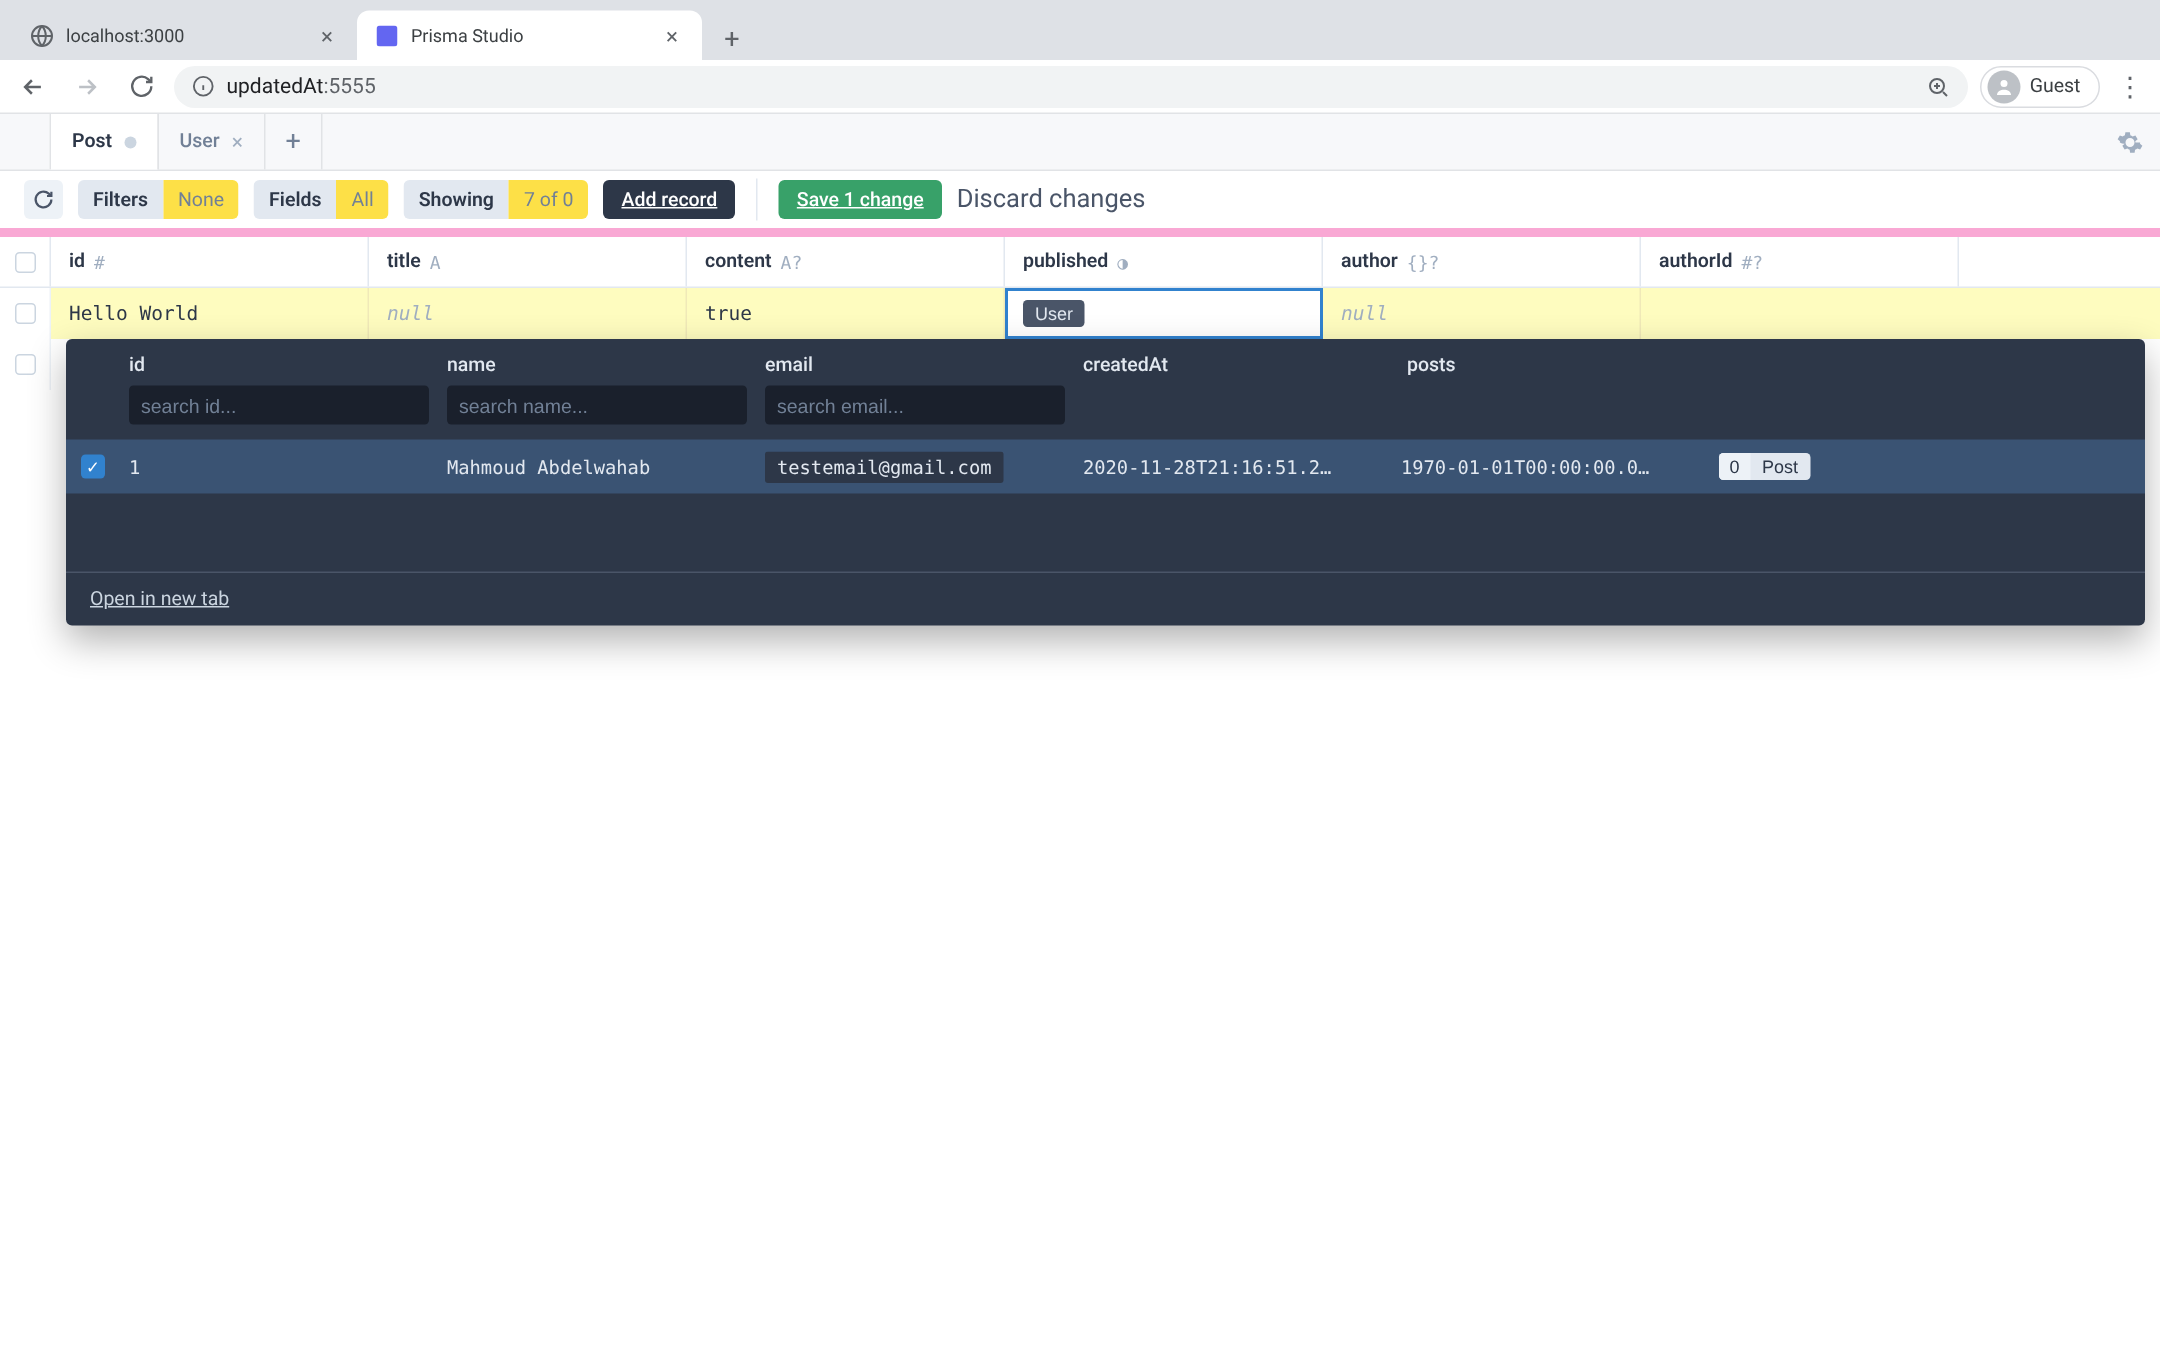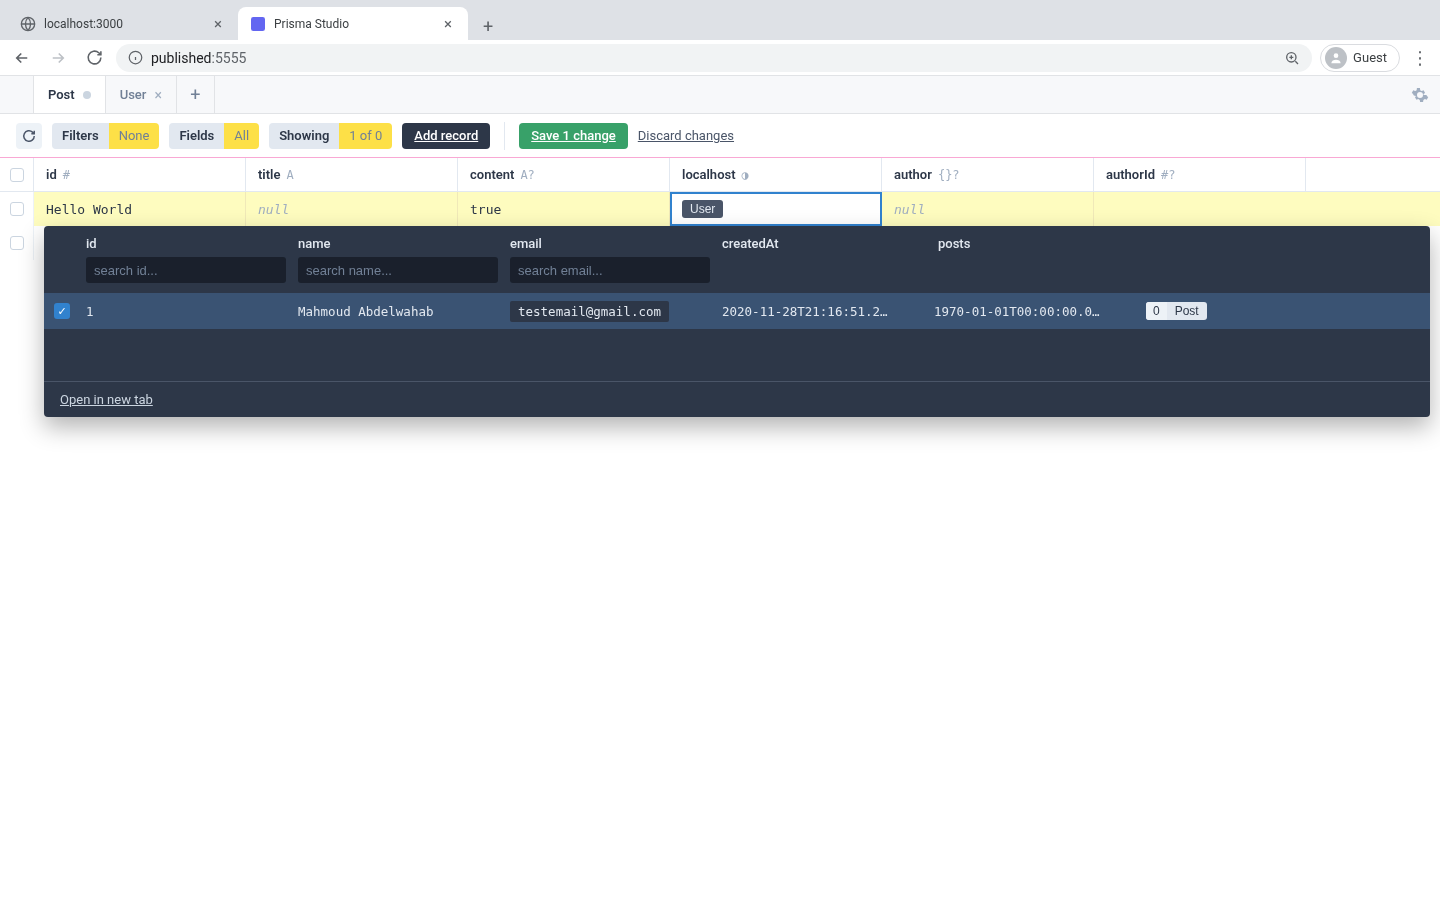--- a/index.html
+++ b/index.html
@@ -29,31 +29,31 @@
 .studio-tabs { height: 38px; background: #f7f8fa; border-bottom: 1px solid #e1e3e6; display: flex; align-items: stretch; padding-left: 34px; }
 .studio-tab { display: flex; align-items: center; gap: 8px; padding: 0 14px; border-right: 1px solid #e1e3e6; border-left: 1px solid #e1e3e6; margin-left: -1px; cursor: pointer; }
 .studio-tab.active { background: #fff; }
 .studio-tab .label { font-weight: 600; color: #2d3748; }
 .studio-tab.inactive .label { font-weight: 500; color: #718096; }
 .dot { width: 8px; height: 8px; border-radius: 50%; background: #cbd5e0; }
 .tab-x { color: #a0aec0; font-size: 14px; }
 .studio-new-tab { width: 38px; display: flex; align-items: center; justify-content: center; color: #718096; border-right: 1px solid #e1e3e6; font-size: 18px; }
 .studio-settings { margin-left: auto; width: 40px; display: flex; align-items: center; justify-content: center; color: #a0aec0; font-size: 18px; }
 
-.action-bar { height: 44px; display: flex; align-items: center; padding: 0 16px; gap: 10px; border-bottom: 1px solid #f9a8d4; }
+.action-bar { height: 44px; display: flex; align-items: center; padding: 0 16px; gap: 10px; border-bottom: 6px solid #f9a8d4; }
 .refresh-btn { width: 26px; height: 26px; background: #edf2f7; border-radius: 4px; display: flex; align-items: center; justify-content: center; color: #4a5568; cursor: pointer; }
 .pill-group { display: flex; border-radius: 4px; overflow: hidden; }
 .pill-seg { height: 26px; display: flex; align-items: center; padding: 0 10px; font-size: 13px; }
 .pill-seg.dark { background: #e2e8f0; color: #2d3748; font-weight: 600; }
 .pill-seg.light { background: #fde047; color: #718096; }
 .btn { height: 26px; padding: 0 12px; border-radius: 4px; display: flex; align-items: center; font-size: 13px; font-weight: 500; cursor: pointer; text-decoration: underline; }
 .btn-dark { background: #2d3748; color: #fff; }
 .btn-green { background: #38a169; color: #fff; }
 .vdiv { width: 1px; height: 28px; background: #e2e8f0; margin: 0 4px; }
-.link-discard { color: #4a5568; text-decoration: underline; cursor: pointer; font-size: 13px; }
+.link-discard { color: #4a5568; cursor: pointer; font-size: 17px; }
 
 
 .main-table { position: relative; }
 .thead-row { display: flex; height: 34px; border-bottom: 1px solid #e2e8f0; align-items: stretch; }
 .th-checkbox { width: 34px; display: flex; align-items: center; justify-content: center; border-right: 1px solid #e2e8f0; }
 .th { display: flex; align-items: center; padding: 0 12px; border-right: 1px solid #e2e8f0; gap: 6px; }
 .th-label { font-weight: 600; color: #2d3748; }
 .th-type { color: #a0aec0; font-size: 12px; font-family: monospace; }
 .col-id { width: 212px; }
 .col-title { width: 212px; }
@@ -149,21 +149,21 @@
           <path d="M21 3v5h-5"></path>
         </svg>
     </div>
     <div class="address-bar">
       <span>
         <svg width="15" height="15" viewBox="0 0 24 24" fill="none" stroke="#5f6368" stroke-width="2">
             <circle cx="12" cy="12" r="10"></circle>
             <path d="M12 16v-5M12 8h.01"></path>
           </svg>
       </span>
-      <span><span class="url-host">published</span><span class="url-port">:5555</span></span>
+      <span><span class="url-host">updatedAt</span><span class="url-port">:5555</span></span>
       <span style="margin-left:auto">
         <svg width="16" height="16" viewBox="0 0 24 24" fill="none" stroke="#5f6368" stroke-width="2">
             <circle cx="11" cy="11" r="7"></circle>
             <path d="M21 21l-4-4M8 11h6M11 8v6"></path>
           </svg>
       </span>
     </div>
     <div class="guest-chip">
       <span class="avatar-circle">
         <svg width="14" height="14" viewBox="0 0 24 24" fill="#fff">
@@ -204,21 +204,21 @@
   <div class="pill-group">
     <div class="pill-seg dark">Filters</div>
     <div class="pill-seg light">None</div>
   </div>
   <div class="pill-group">
     <div class="pill-seg dark">Fields</div>
     <div class="pill-seg light">All</div>
   </div>
   <div class="pill-group">
     <div class="pill-seg dark">Showing</div>
-    <div class="pill-seg light">1 of 0</div>
+    <div class="pill-seg light">7 of 0</div>
   </div>
   <div class="btn btn-dark">Add record</div>
   <div class="vdiv"></div>
   <div class="btn btn-green">Save 1 change</div>
   <span class="link-discard">Discard changes</span>
 </div>
 
 <div class="main-table">
   <div class="thead-row">
     <div class="th-checkbox">
@@ -230,21 +230,21 @@
       </div>
     <div class="th col-title">
         <span class="th-label">title</span>
         <span class="th-type">A</span>
       </div>
     <div class="th col-content">
         <span class="th-label">content</span>
         <span class="th-type">A?</span>
       </div>
     <div class="th col-published">
-        <span class="th-label">localhost</span>
+        <span class="th-label">published</span>
         <span class="th-type">◑</span>
       </div>
     <div class="th col-author">
         <span class="th-label">author</span>
         <span class="th-type">{}?</span>
       </div>
     <div class="th col-authorid">
         <span class="th-label">authorId</span>
         <span class="th-type">#?</span>
       </div>

